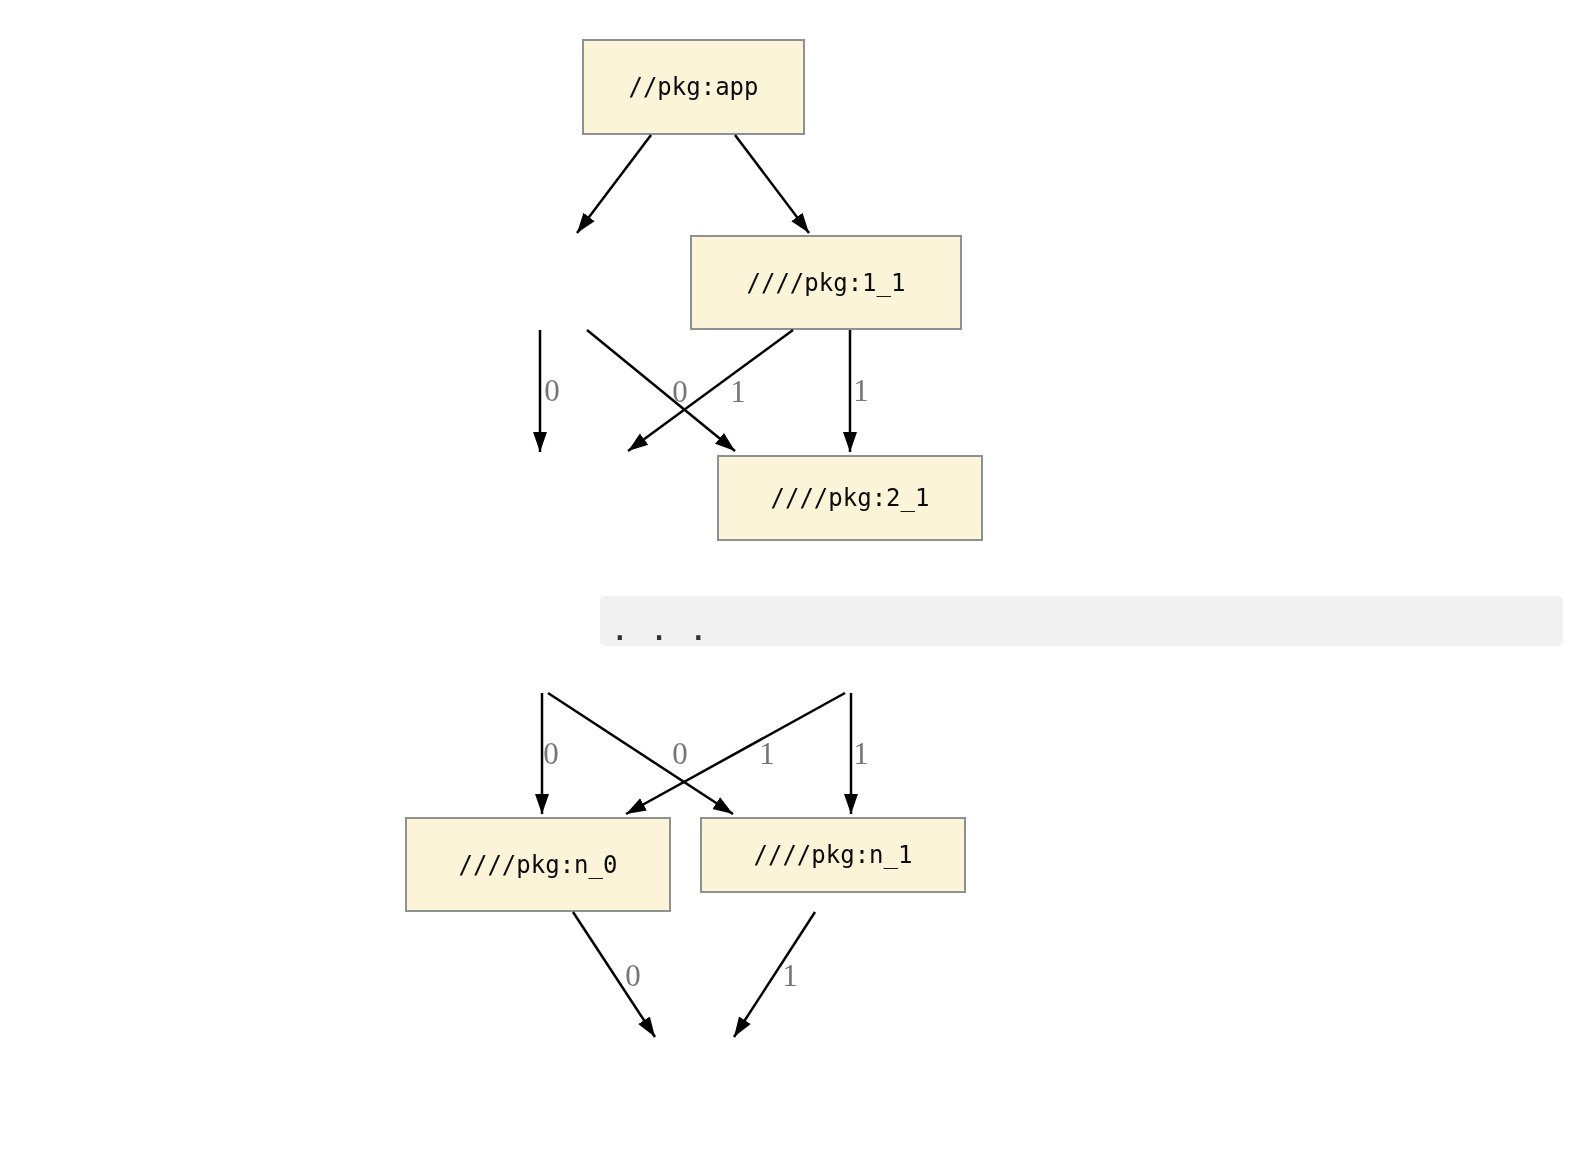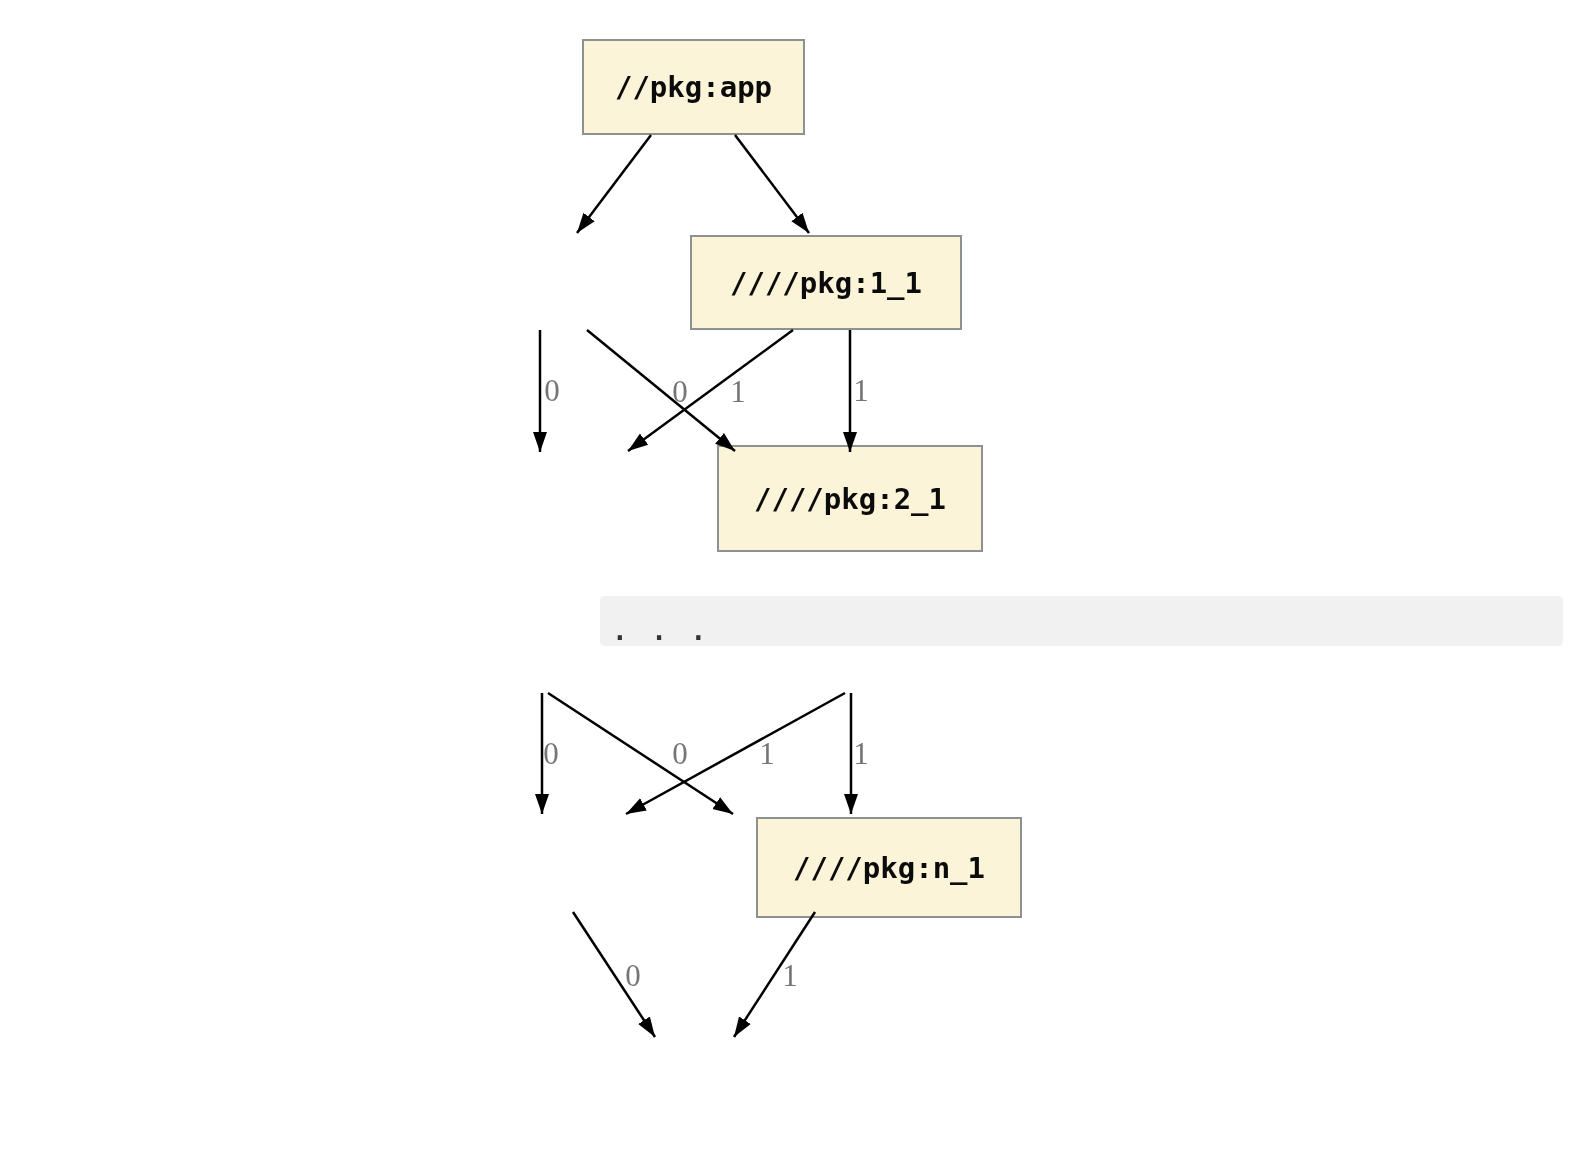--- a/index.html
+++ b/index.html
@@ -18,22 +18,22 @@
   .node{
     position:absolute;
     background:#fcf4d9;
     border:2.5px solid #8b9291;
     box-sizing:border-box;
     display:flex;align-items:center;justify-content:center;
     z-index:2;
   }
   .node span{
     font-family:"DejaVu Sans Mono", monospace;
-    font-weight:bold;
-    font-size:29px;
+    font-weight:normal;
+    font-size:24px;
     color:#0b0b0b;
     white-space:nowrap;
   }
   .band{
     position:absolute;
     left:600px;top:596px;width:963px;height:50px;
     background:#f1f1f1;
     border-radius:5px;
     z-index:1;
     display:flex;align-items:flex-end;
@@ -90,30 +90,33 @@
   <div class="node" style="left:582px;top:39px;width:223px;height:96px">
     <span>//pkg:app</span>
   </div>
 
 
   <div class="node" style="left:690px;top:235px;width:272px;height:95px">
     <span>////pkg:1_1</span>
   </div>
 
 
-  <div class="node" style="left:717px;top:445px;width:266px;height:107px">
+  <div class="node" style="left:717px;top:455px;width:266px;height:86px">
     <span>////pkg:2_1</span>
   </div>
 
   <div class="band">
     <span class="dots">. . .</span>
   </div>
 
+  <div class="node" style="left:405px;top:817px;width:266px;height:95px">
+    <span>////pkg:n_0</span>
+  </div>
 
-  <div class="node" style="left:756px;top:817px;width:266px;height:101px">
+  <div class="node" style="left:700px;top:817px;width:266px;height:76px">
     <span>////pkg:n_1</span>
   </div>
 
 
   <span class="edge-label" style="left:552px;top:390px">0</span>
   <span class="edge-label" style="left:680px;top:391px">0</span>
   <span class="edge-label" style="left:738px;top:391px">1</span>
   <span class="edge-label" style="left:861px;top:390px">1</span>
 
   <span class="edge-label" style="left:551px;top:753px">0</span>

